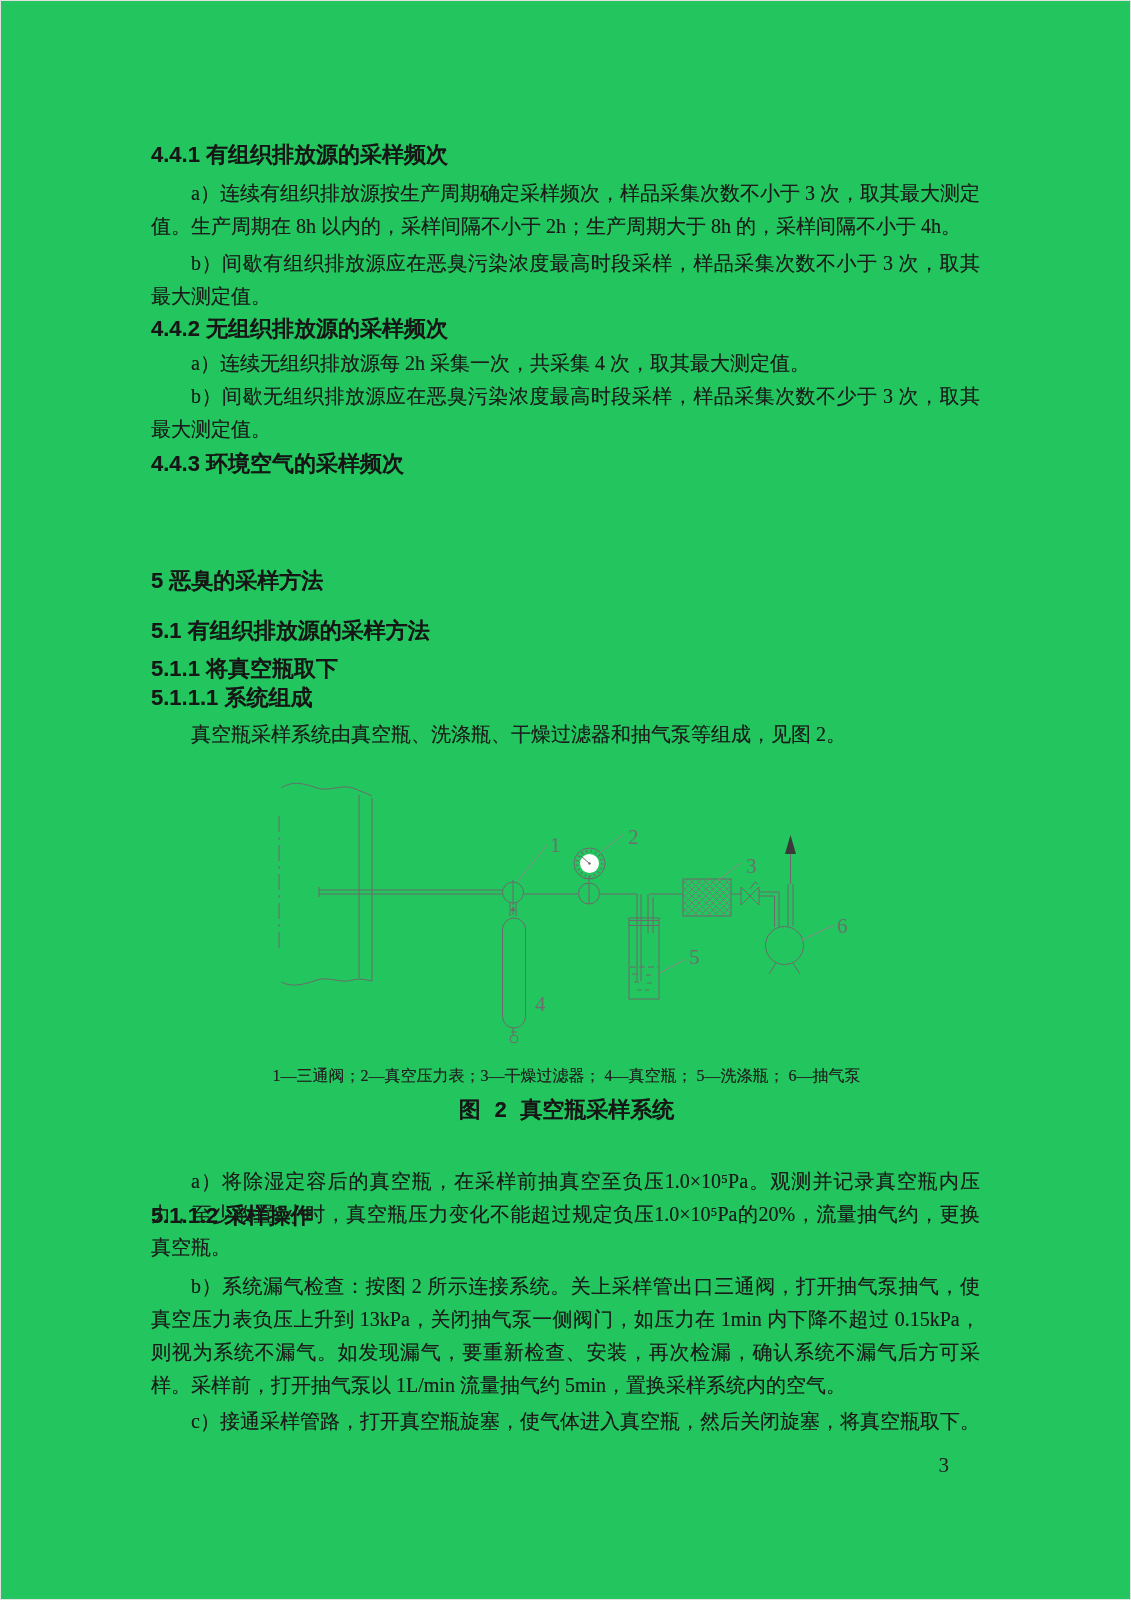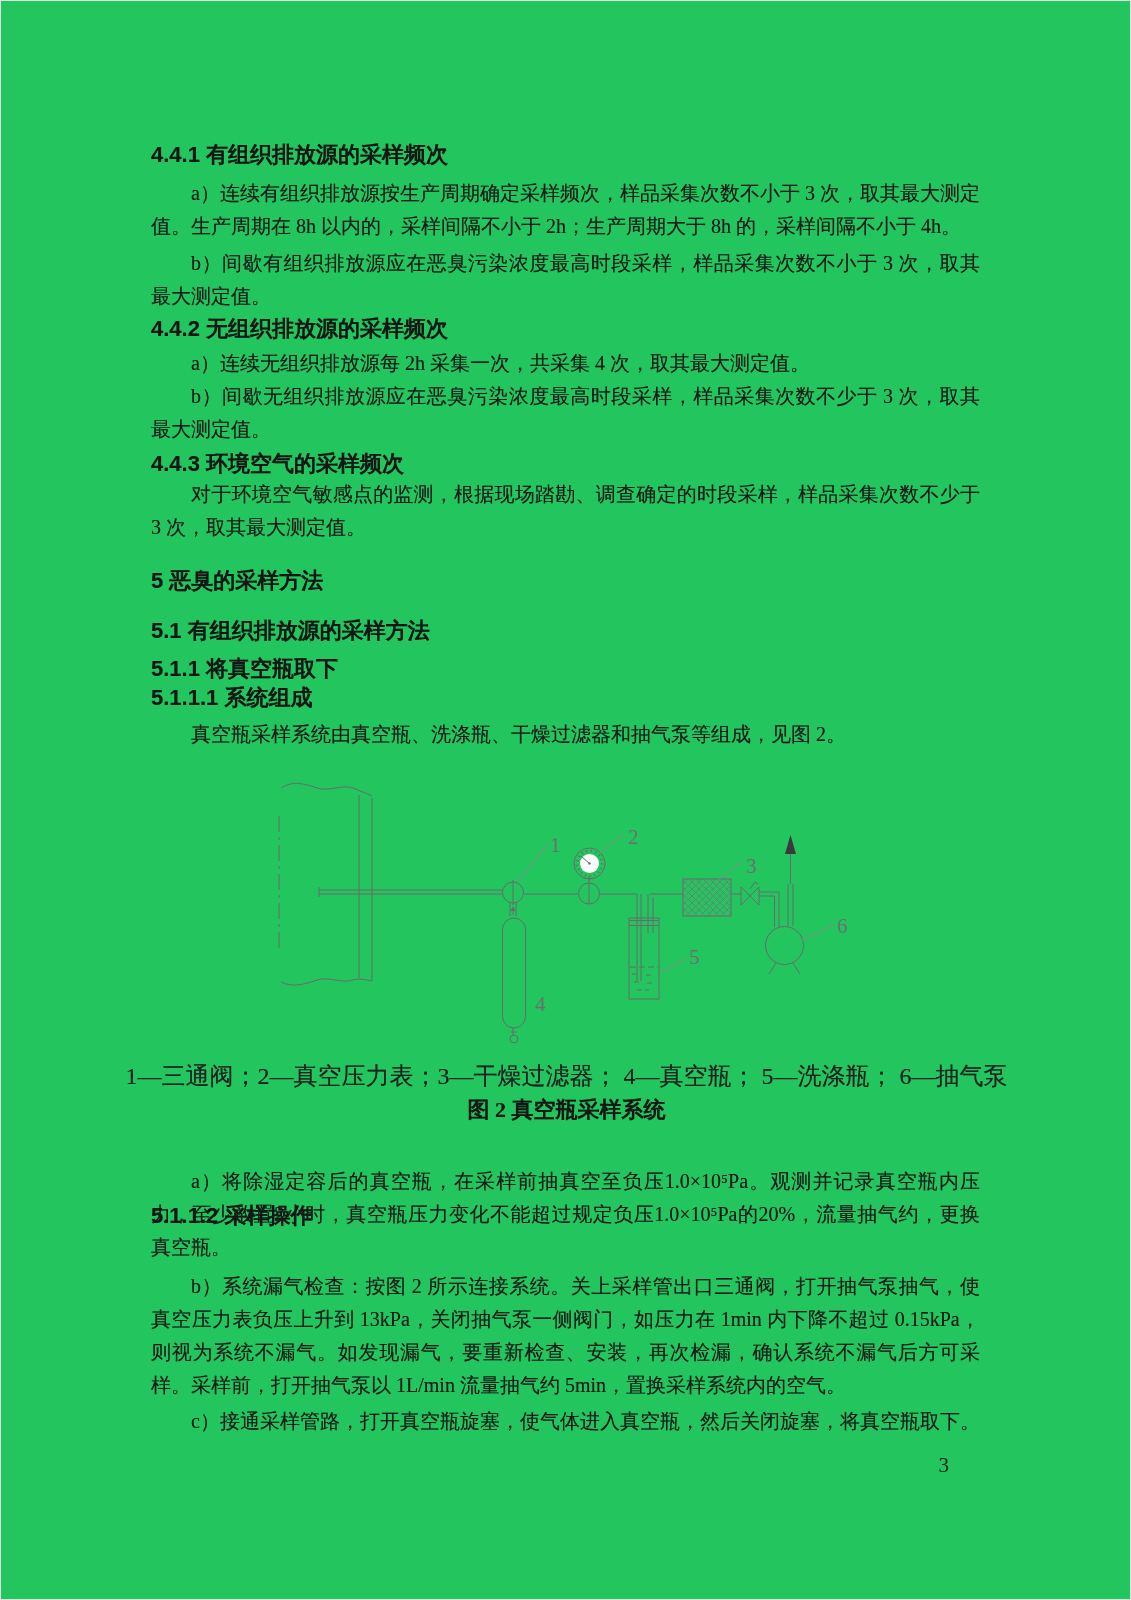--- a/index.html
+++ b/index.html
@@ -9,24 +9,24 @@
          border:1px solid #e2e2e2;background:#22c55e;}
   .blk{position:absolute;left:150px;width:829px;
        font-size:20px;line-height:33px;text-align:justify;
        text-shadow:0 0 .6px rgba(0,0,0,.45);}
   .blk.indent{text-indent:2em;}
   .hd{position:absolute;left:150px;width:829px;
       font-family:"Liberation Sans","DejaVu Sans",sans-serif;
       font-weight:bold;font-size:22px;line-height:30px;color:#161616;
       text-shadow:0 0 .5px rgba(0,0,0,.4);}
   .caption{position:absolute;left:0;width:1131px;text-align:center;
-           font-size:24px;line-height:26px;color:#222;
+           font-size:16px;line-height:26px;color:#222;
            text-shadow:0 0 .6px rgba(0,0,0,.45);}
   .figtitle{position:absolute;left:0;width:1131px;text-align:center;
-            font-family:Liberation Serif, serif;
+            font-family:Liberation Mono, monospace;
             font-weight:bold;font-size:22px;color:#161616;
             text-shadow:0 0 .5px rgba(0,0,0,.4);}
   .pageno{position:absolute;left:150px;top:1452px;width:798px;
           text-align:right;font-size:21px;color:#222;}
   .fig{position:absolute;left:250px;top:762px;width:640px;height:290px;}
   svg text{font-family:"Liberation Serif","DejaVu Serif",serif;
            font-size:21px;fill:#6e6e6e;}
 </style>
 </head>
 <body>
@@ -35,21 +35,20 @@
 
   <div class="hd" style="top:139px">4.4.1 有组织排放源的采样频次</div>
   <div class="blk indent" style="top:176px">a）连续有组织排放源按生产周期确定采样频次，样品采集次数不小于 3 次，取其最大测定值。生产周期在 8h 以内的，采样间隔不小于 2h；生产周期大于 8h 的，采样间隔不小于 4h。</div>
   <div class="blk indent" style="top:246px">b）间歇有组织排放源应在恶臭污染浓度最高时段采样，样品采集次数不小于 3 次，取其最大测定值。</div>
 
   <div class="hd" style="top:313px">4.4.2 无组织排放源的采样频次</div>
   <div class="blk indent" style="top:346px">a）连续无组织排放源每 2h 采集一次，共采集 4 次，取其最大测定值。</div>
   <div class="blk indent" style="top:379px">b）间歇无组织排放源应在恶臭污染浓度最高时段采样，样品采集次数不少于 3 次，取其最大测定值。</div>
 
   <div class="hd" style="top:448px">4.4.3 环境空气的采样频次</div>
-  <div class="blk indent" style="top:477px">对于环境空气敏感点的监测，根据现场踏勘、调查确定的时段采样，样品采集次数不少于 3 次，取其最大测定值。</div>
 
   <div class="hd" style="top:565px">5 恶臭的采样方法</div>
   <div class="hd" style="top:615px">5.1 有组织排放源的采样方法</div>
   <div class="hd" style="top:653px">5.1.1 将真空瓶取下</div>
   <div class="hd" style="top:682px">5.1.1.1 系统组成</div>
   <div class="blk indent" style="top:717px">真空瓶采样系统由真空瓶、洗涤瓶、干燥过滤器和抽气泵等组成，见图 2。</div>
 
   <svg class="fig" viewBox="0 0 640 290">
     <defs>
       <pattern id="xh" width="7" height="7" patternUnits="userSpaceOnUse">

